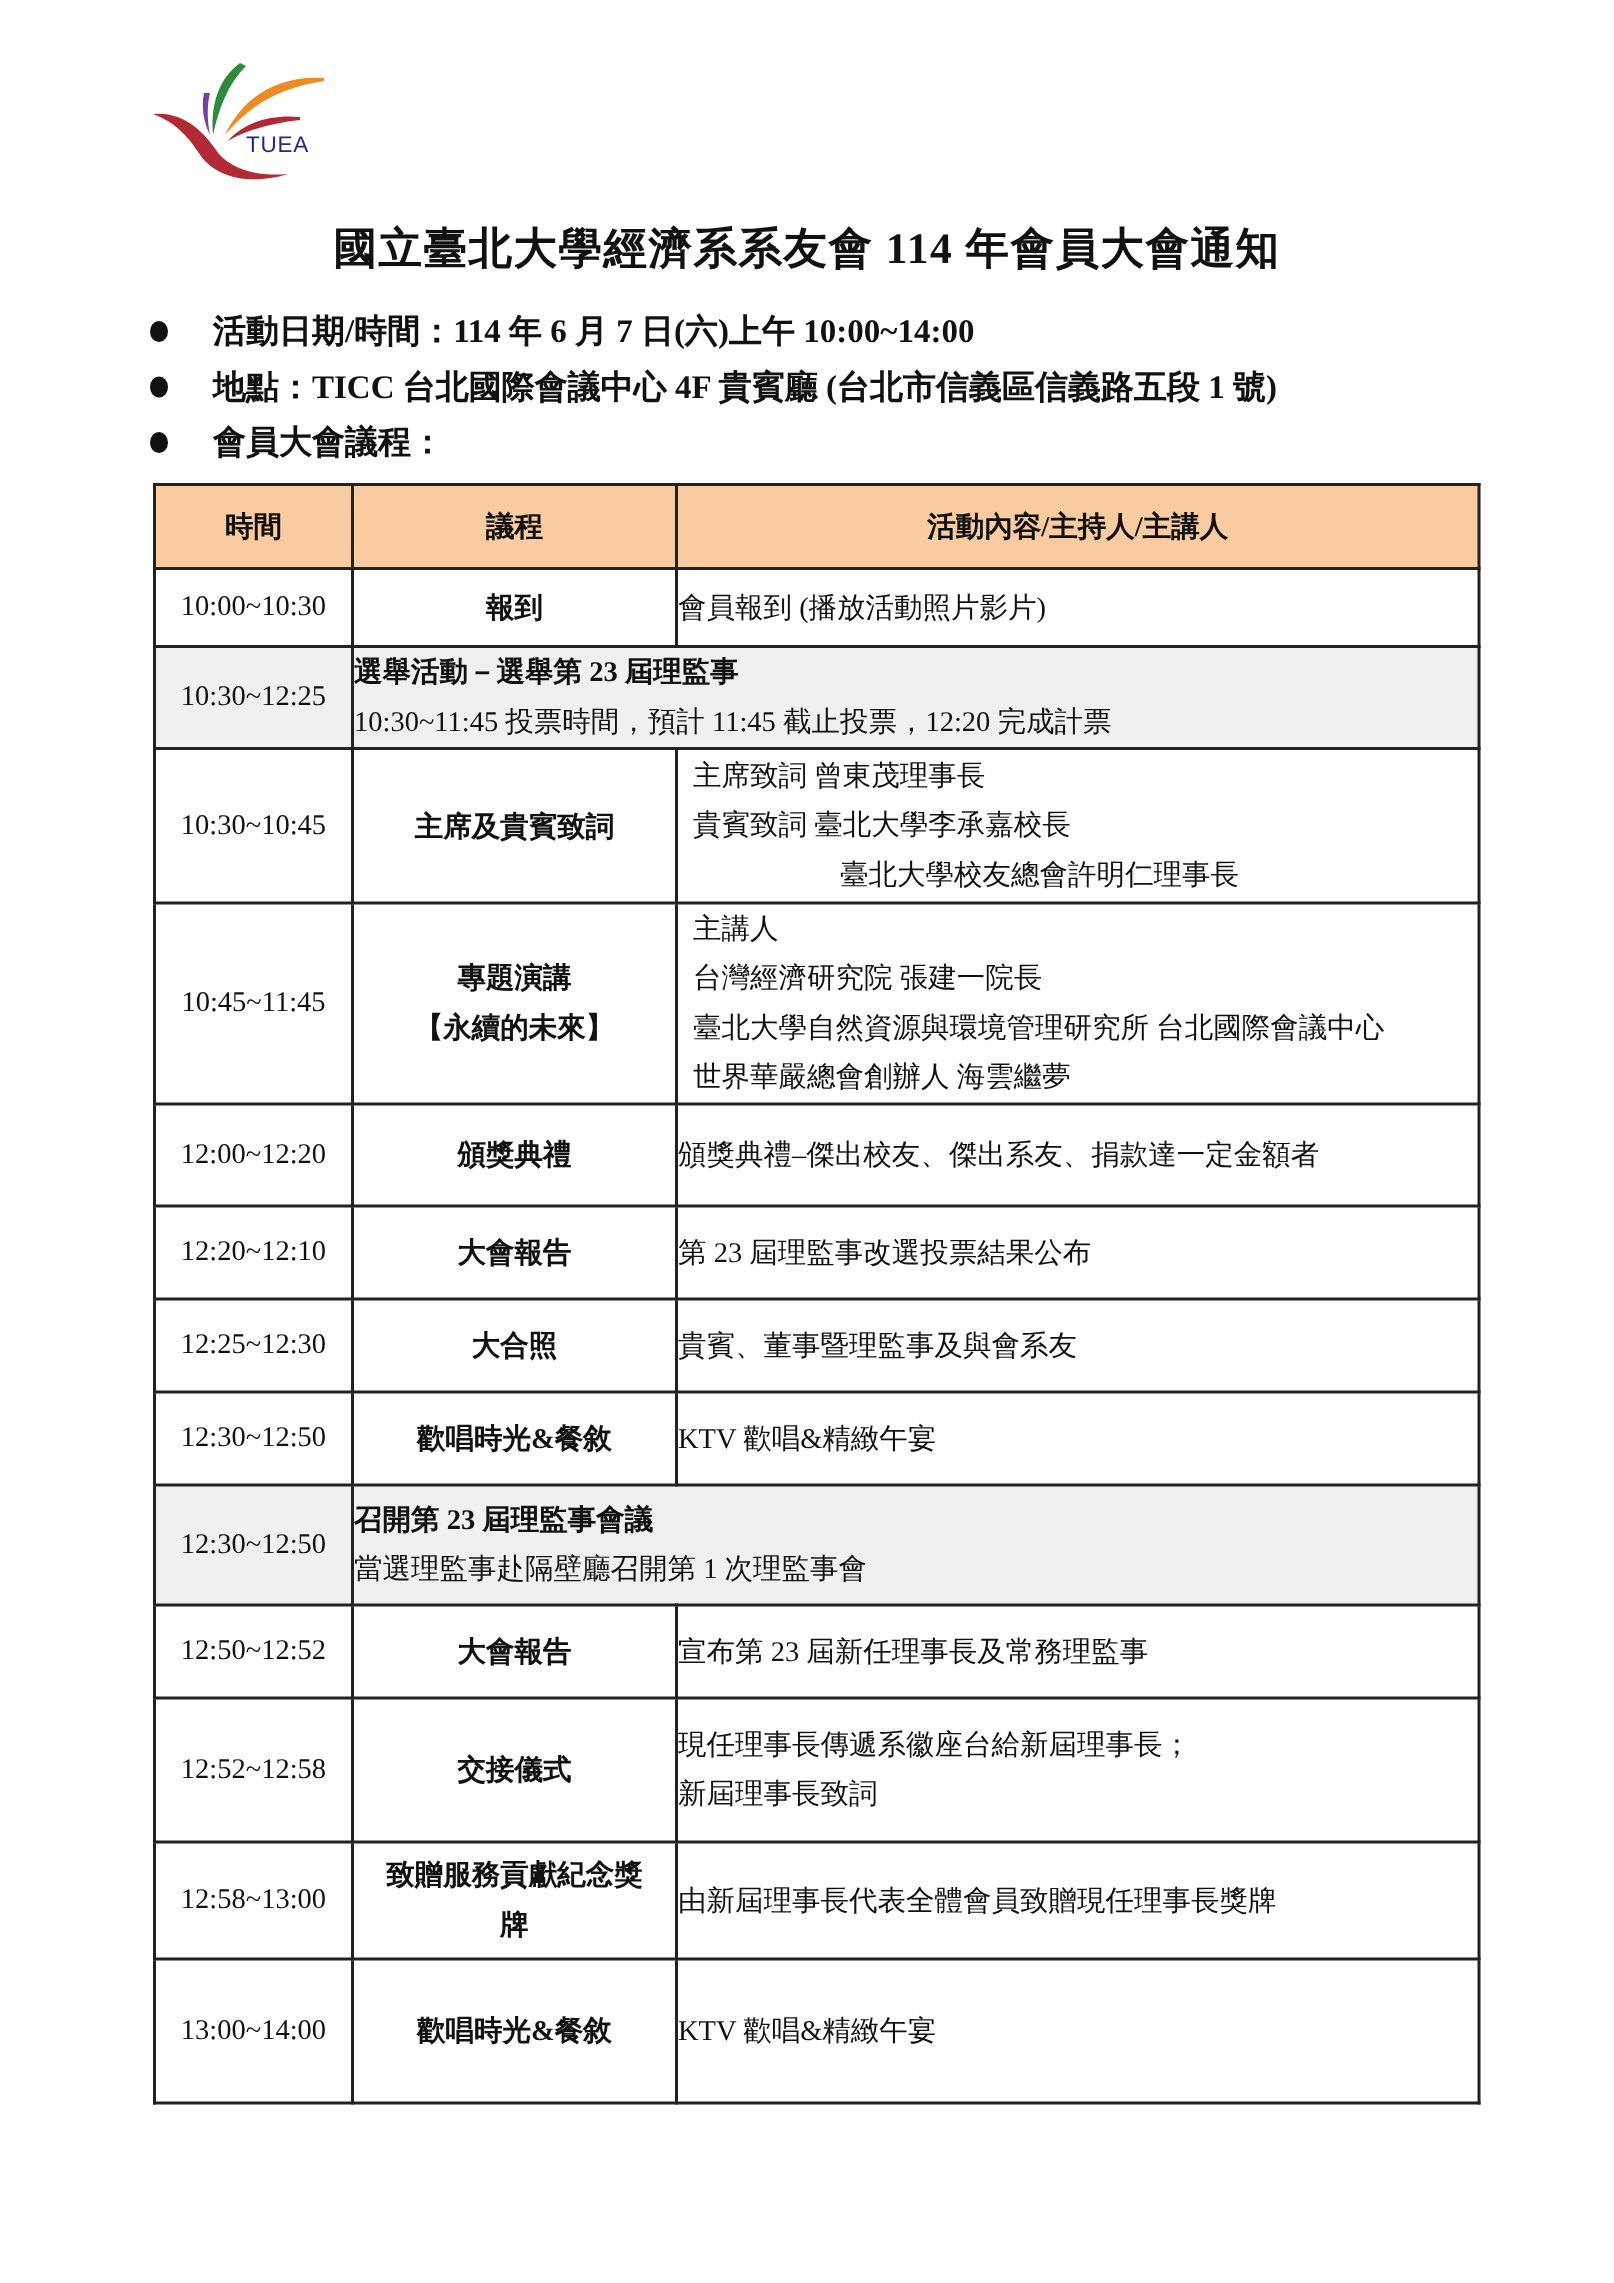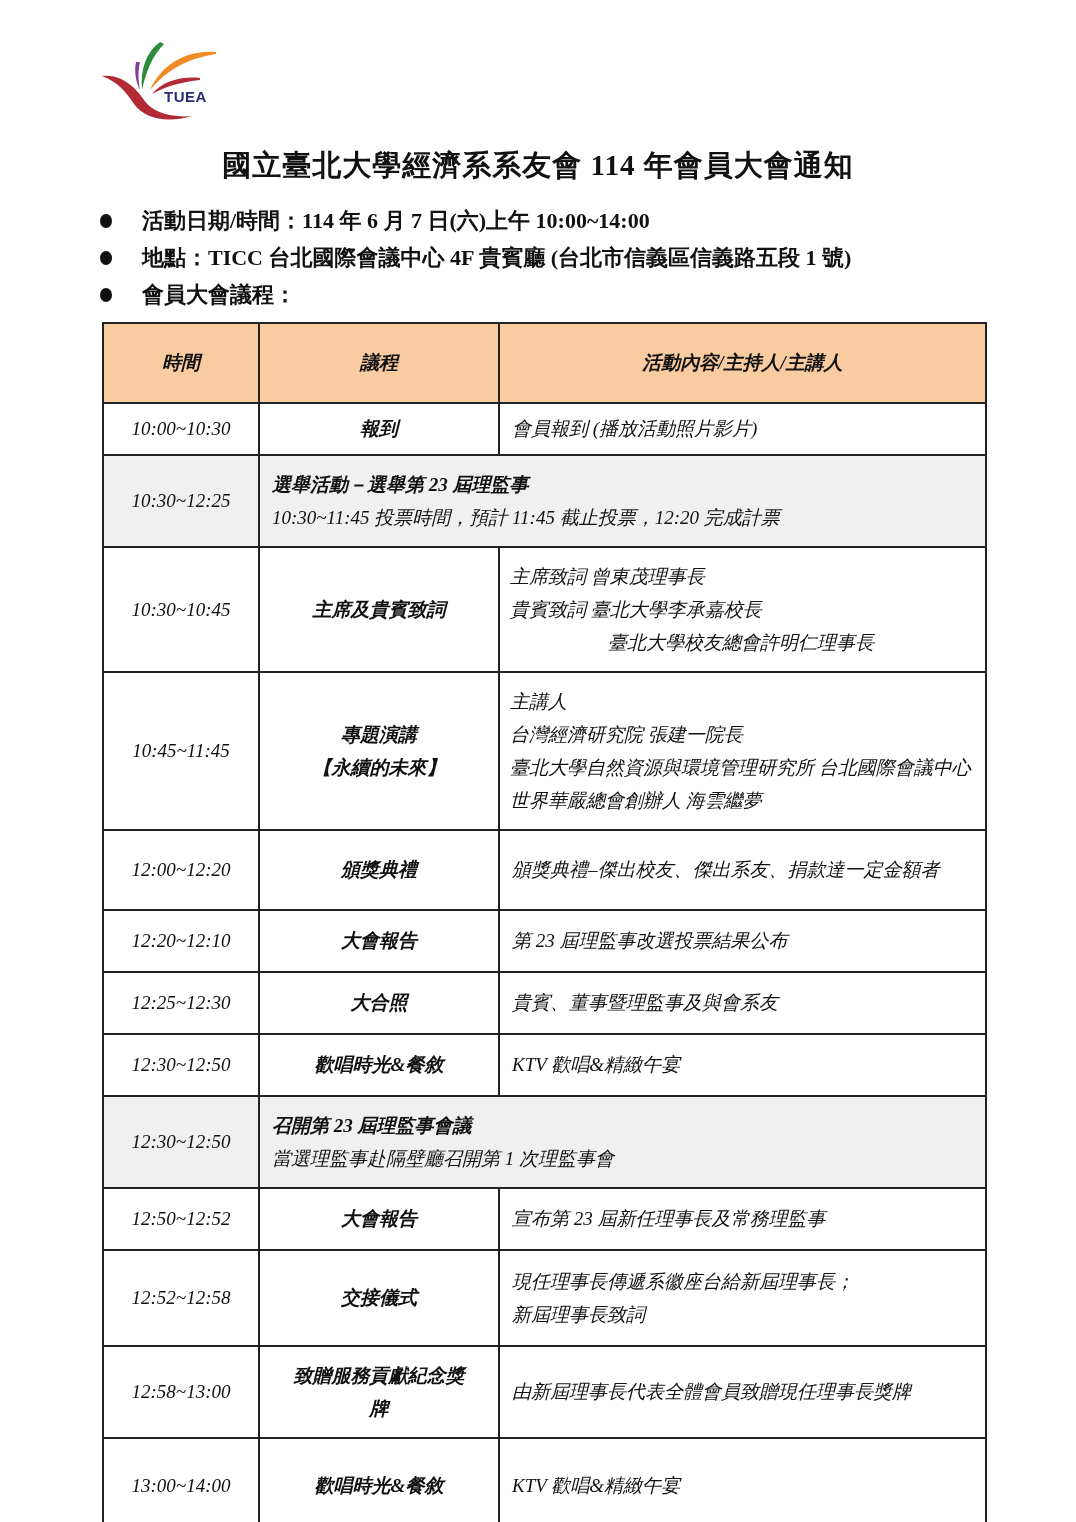--- a/index.html
+++ b/index.html
@@ -1,29 +1,29 @@
 <!DOCTYPE html>
 <html><head>
 <meta charset="utf-8">
 <style>
   html, body { margin:0; padding:0; background:#ffffff; }
   body { width:1076px; height:1522px; position:relative; overflow:hidden;
          font-family:"Liberation Serif","DejaVu Serif",serif; color:#111; }
   .logo { position:absolute; left:100px; top:38px; width:120px; height:86px; }
   .logo-text { position:absolute; left:64px; top:50px; font-family:"Liberation Sans","DejaVu Sans",sans-serif;
-               font-weight:bold; font-size:15px; color:#2a2a7a; letter-spacing:0.5px; }
+               font-weight:normal; font-size:15px; color:#2a2a7a; letter-spacing:0.5px; }
   .title { position:absolute; left:0; top:146px; width:1076px; text-align:center;
            font-size:29px; font-weight:bold; letter-spacing:1px; }
   .bullets { position:absolute; left:100px; top:202px; margin:0; padding:0; list-style:none; }
   .bullets li { height:37px; line-height:37px; font-size:22px; font-weight:bold; white-space:nowrap; }
   .bullets .dot { display:inline-block; width:12px; height:14px; border-radius:50%; background:#111;
                   margin-right:30px; vertical-align:middle; position:relative; top:-2px; }
   table.agenda { position:absolute; left:102px; top:322px; width:885px; border-collapse:collapse;
                  font-size:19px; }
-  table.agenda td, table.agenda th { border:2px solid #222; padding:12px; vertical-align:middle;font-style:italic; }
+  table.agenda td, table.agenda th { border:2px solid #222; padding:0; vertical-align:middle; }
   table.agenda th { background:#F9CBA0; height:54px; font-weight:bold; font-size:19px; }
   .c-time { width:130px; text-align:center; }
   .c-item { width:214px; text-align:center; font-weight:bold; }
   .c-desc { }
   .c-desc.left { text-align:left; padding-left:10px; }
   tr.gray td { background:#F0F0F0; }
   .line { display:block; line-height:33px; }
   .bold { font-weight:bold; }
   .indent { padding-left:98px; }
 </style>
@@ -89,21 +89,21 @@
     </td>
     <td class="c-desc left">
       <span class="line">主講人</span>
       <span class="line">台灣經濟研究院  張建一院長</span>
       <span class="line">臺北大學自然資源與環境管理研究所  台北國際會議中心</span>
       <span class="line">世界華嚴總會創辦人  海雲繼夢</span>
     </td>
   </tr>
 
 
-  <tr style="height:80px">
+  <tr style="height:68px">
     <td class="c-time">12:00~12:20</td>
     <td class="c-item">頒獎典禮</td>
     <td class="c-desc">頒獎典禮–傑出校友、傑出系友、捐款達一定金額者</td>
   </tr>
 
   <tr style="height:62px">
     <td class="c-time">12:20~12:10</td>
     <td class="c-item">大會報告</td>
     <td class="c-desc">第 23 屆理監事改選投票結果公布</td>
   </tr>

